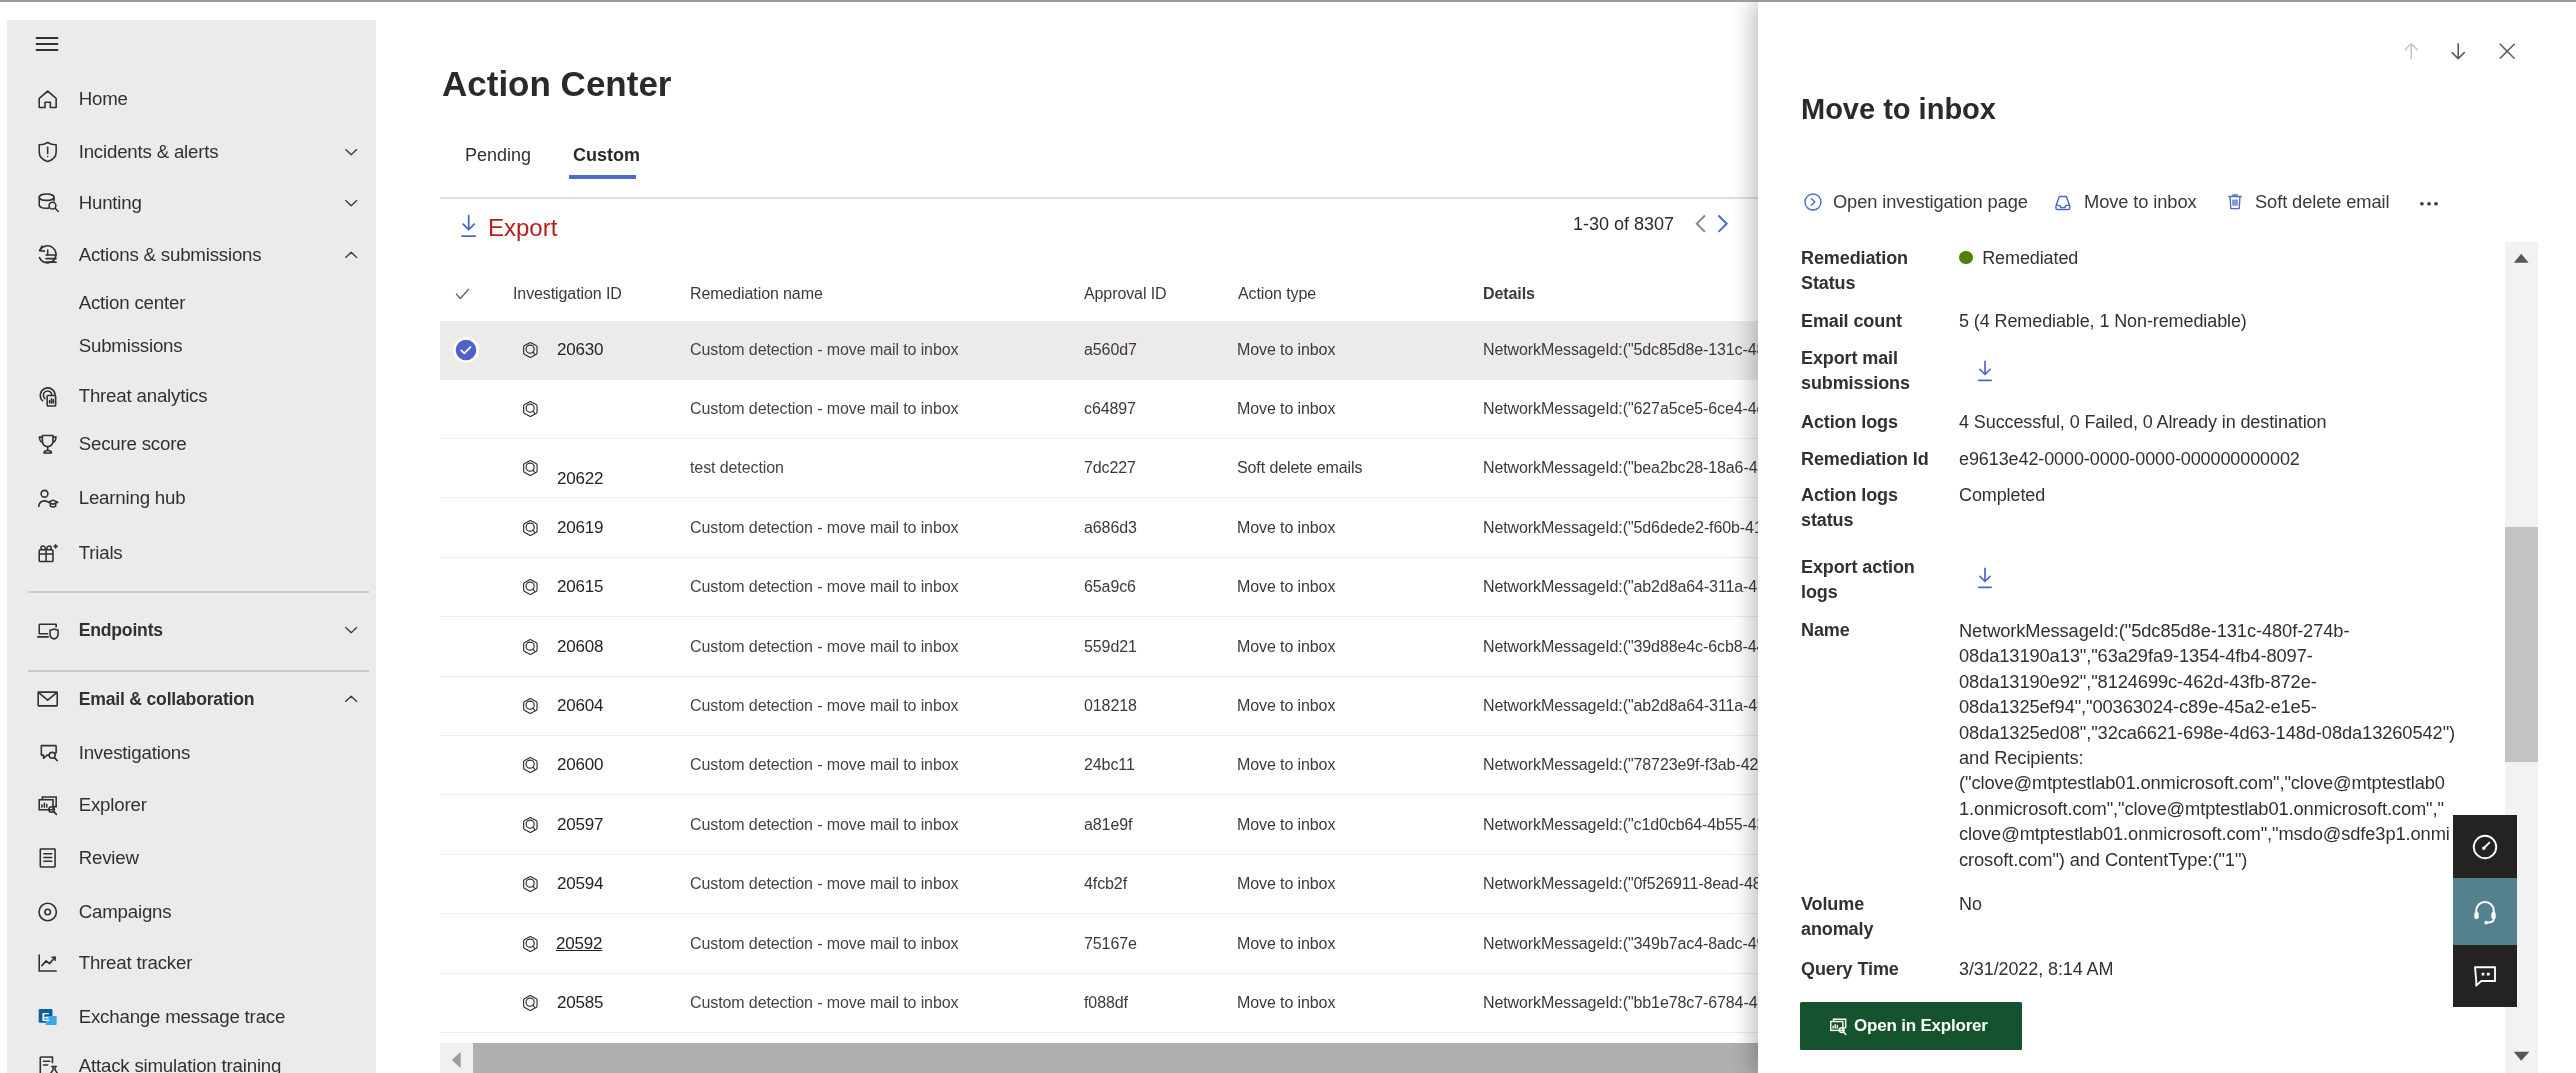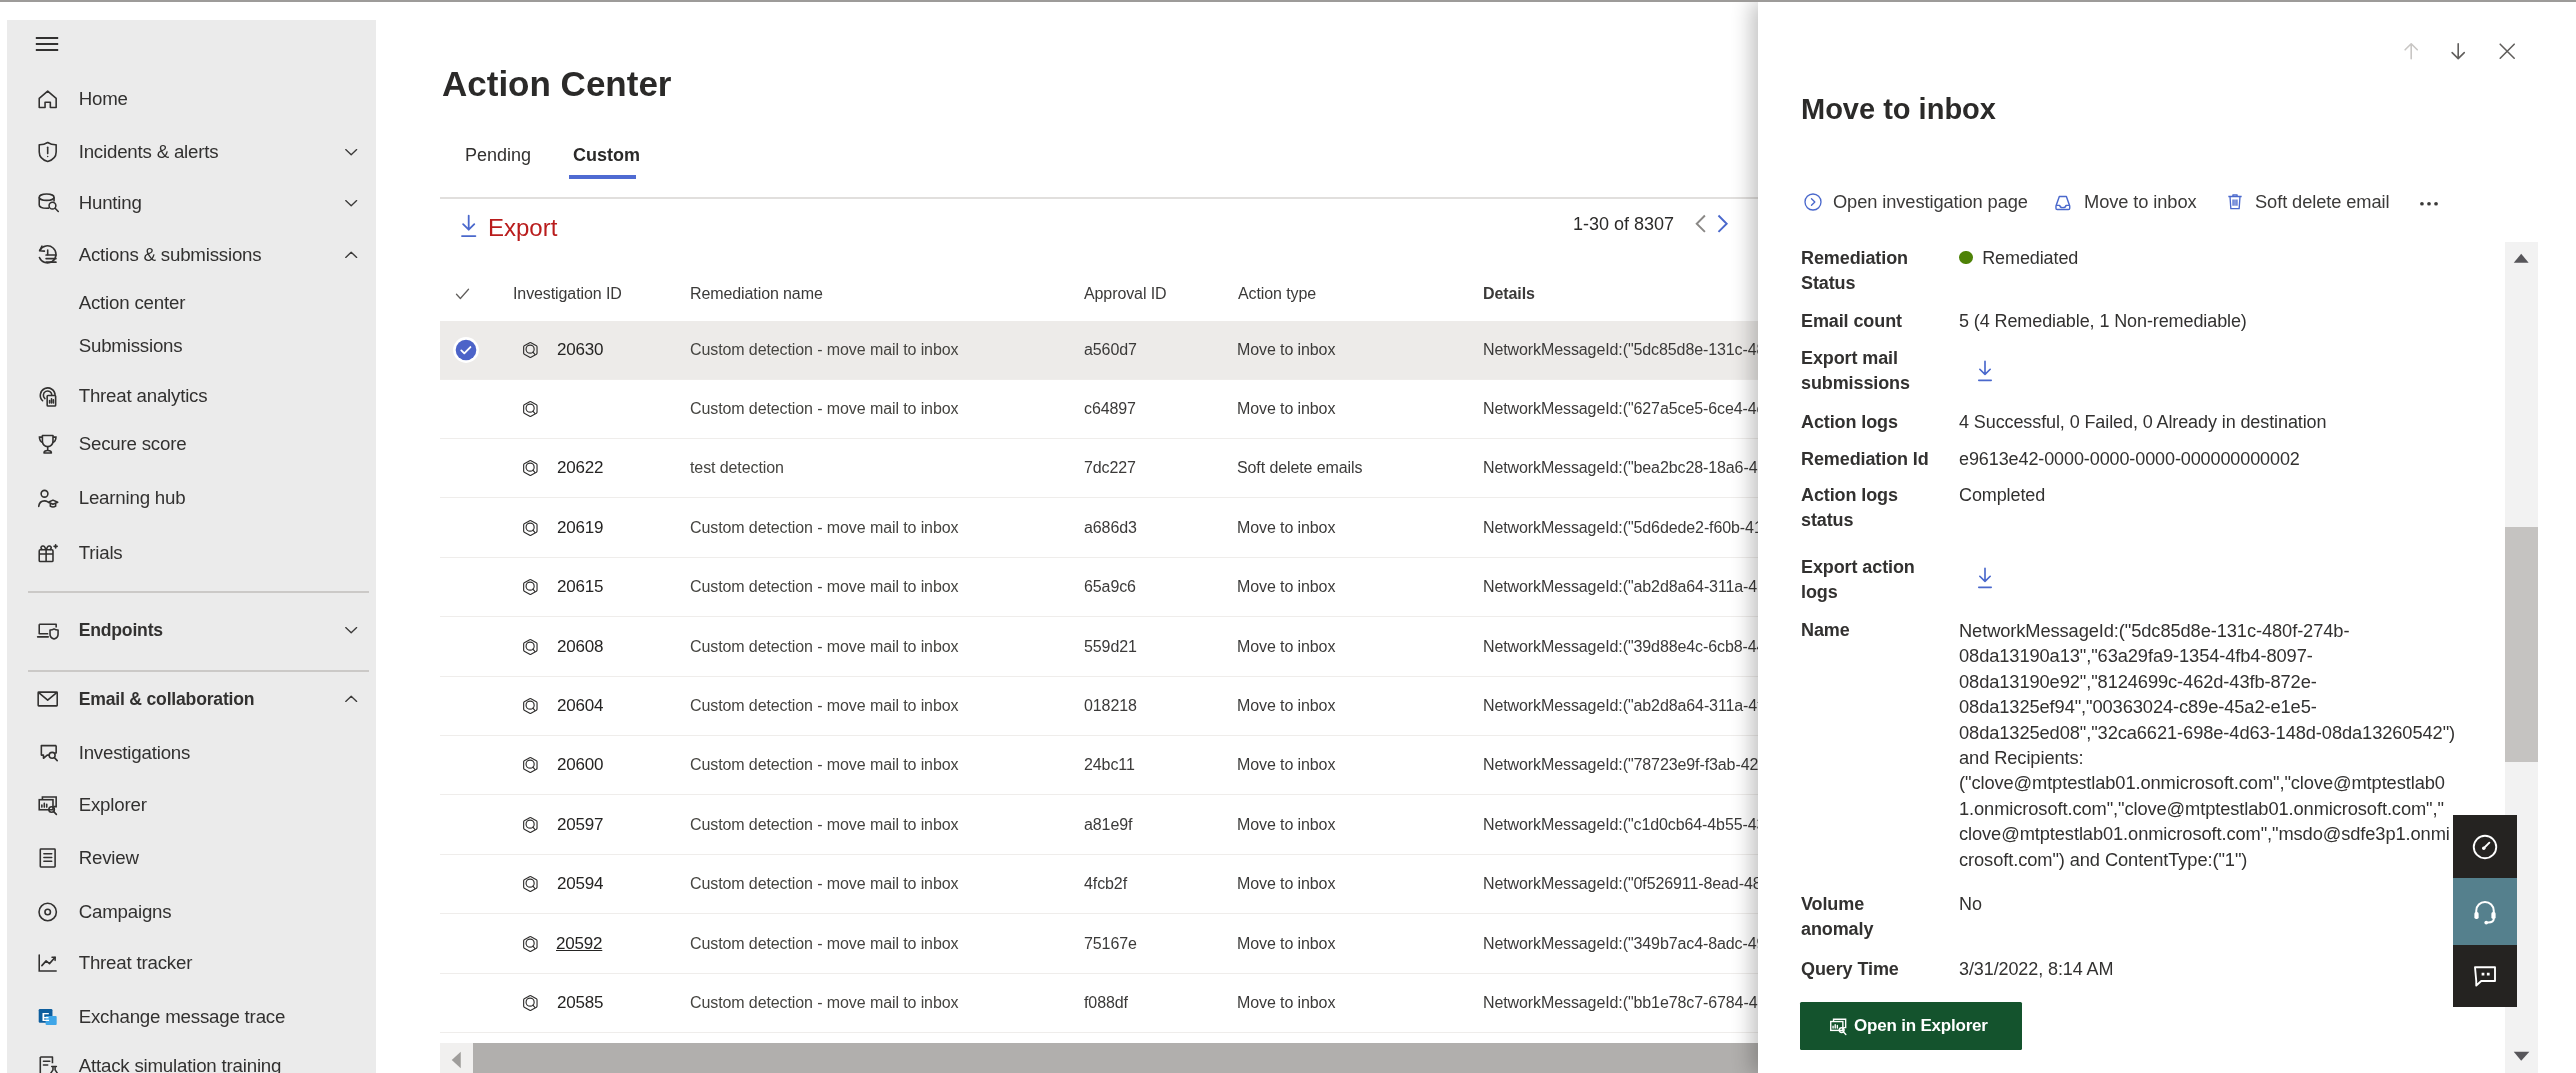--- a/index.html
+++ b/index.html
@@ -277,21 +277,21 @@
   <span class="cell" style="left:644px;">c64897</span>
   <span class="cell" style="left:797px;">Move to inbox</span>
   <span class="cell" style="left:1043px;">NetworkMessageId:("627a5ce5-6ce4-4cf0-b11a-23edf8046fed","b57e55ae</span>
 </div>
 <div class="row" style="top:439px;">
   <svg class="cell" style="left:81px;" width="18.7" height="18.7" viewBox="0 0 24 24" fill="none" stroke="#323130" stroke-width="1.5">
       <path d="M11.2 2.6a1.6 1.6 0 0 1 1.6 0l7 4a1.6 1.6 0 0 1 .8 1.4v8a1.6 1.6 0 0 1-.8 1.4l-7 4a1.6 1.6 0 0 1-1.6 0l-7-4a1.6 1.6 0 0 1-.8-1.4V8a1.6 1.6 0 0 1 .8-1.4z"></path>
       <circle cx="11.7" cy="10.9" r="5.2"></circle>
       <path d="m15.3 14.7 2.5 3" stroke-linecap="round"></path>
     </svg>
-  <span class="cell cid" style="left:117px;">20622</span>
+  <span class="cell cid" style="left:117px;margin-top:11px;">20622</span>
   <span class="cell cname" style="left:250px;">test detection</span>
   <span class="cell" style="left:644px;">7dc227</span>
   <span class="cell" style="left:797px;">Soft delete emails</span>
   <span class="cell" style="left:1043px;">NetworkMessageId:("bea2bc28-18a6-4ab7-85f9-66eb2ce12dc4","7c6eb38e</span>
 </div>
 <div class="row" style="top:499px;">
   <svg class="cell" style="left:81px;" width="18.7" height="18.7" viewBox="0 0 24 24" fill="none" stroke="#323130" stroke-width="1.5">
       <path d="M11.2 2.6a1.6 1.6 0 0 1 1.6 0l7 4a1.6 1.6 0 0 1 .8 1.4v8a1.6 1.6 0 0 1-.8 1.4l-7 4a1.6 1.6 0 0 1-1.6 0l-7-4a1.6 1.6 0 0 1-.8-1.4V8a1.6 1.6 0 0 1 .8-1.4z"></path>
       <circle cx="11.7" cy="10.9" r="5.2"></circle>
       <path d="m15.3 14.7 2.5 3" stroke-linecap="round"></path>

